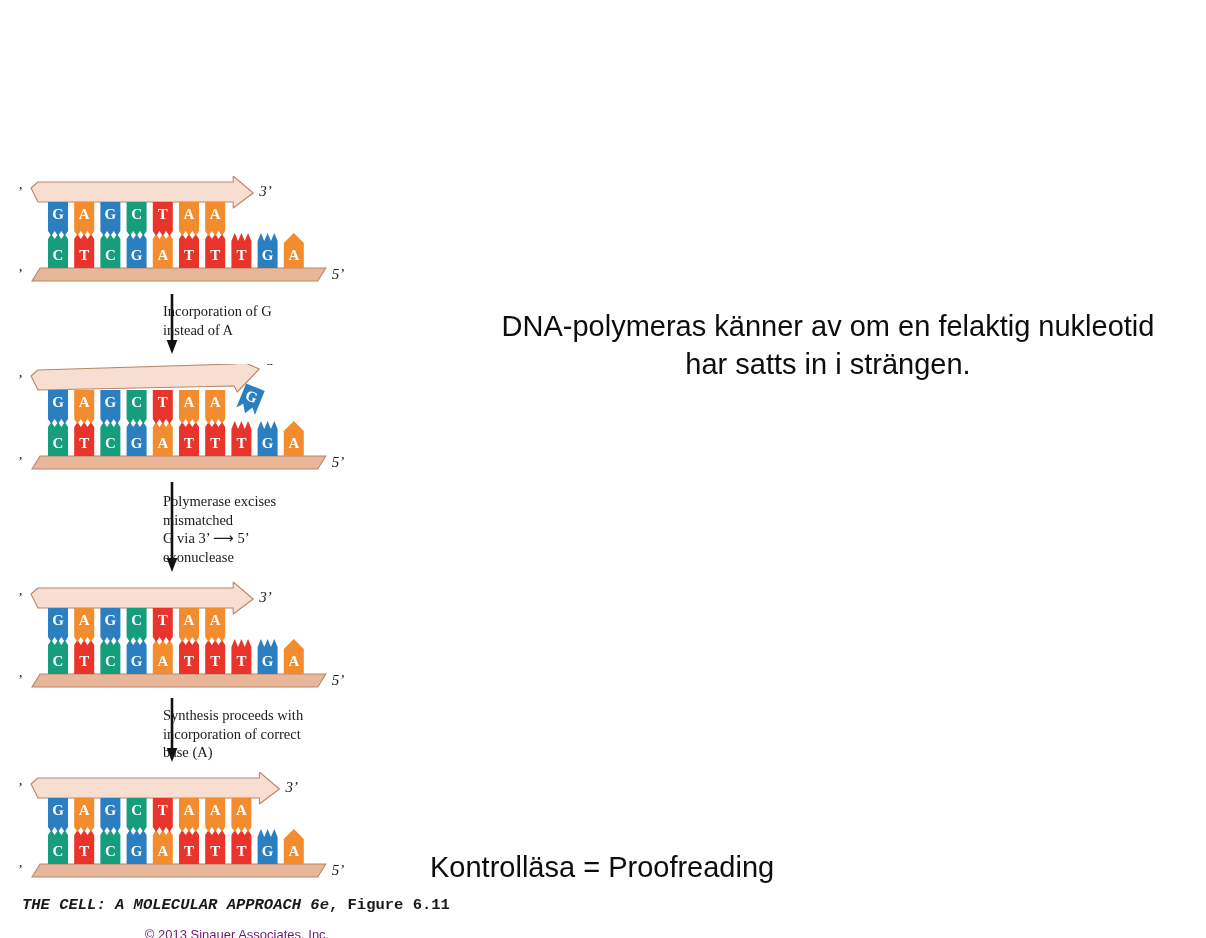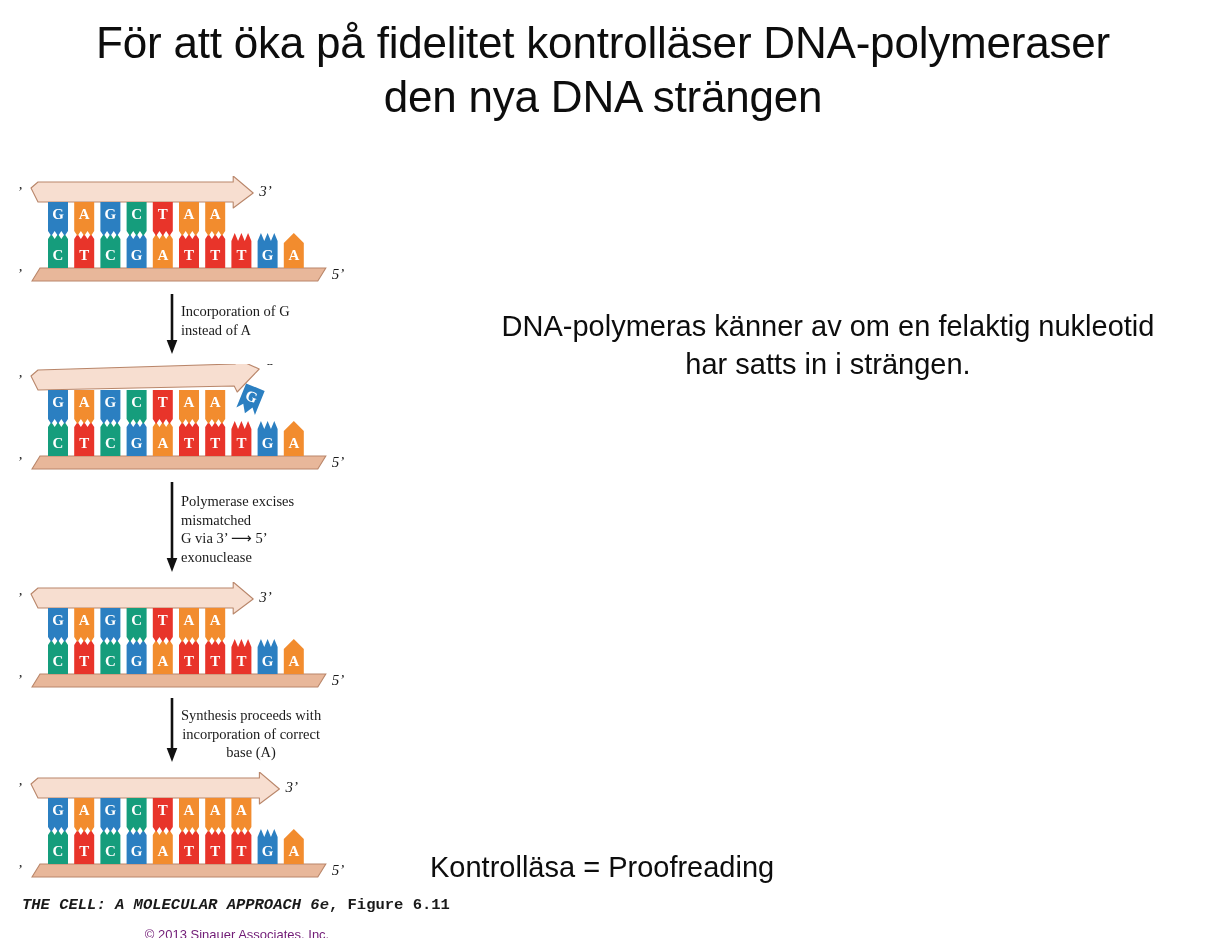--- a/index.html
+++ b/index.html
@@ -39,43 +39,42 @@
 
   
   .figure{position:absolute;left:18px;top:176px;width:340px;height:712px;}
   .panel{position:absolute;left:0;width:340px;height:118px;}
   .panel-0{top:0px;}
   .panel-1{top:188px;}
   .panel-2{top:406px;}
   .panel-3{top:596px;}
 
   .steplabel{
-    position:absolute;left:163px;
+    position:absolute;left:145px;
     font-family:"Liberation Serif", serif;
     font-size:14.5px;line-height:1.28;color:#1a1a1a;
     white-space:pre-line;
   }
   .step-0{top:126px;}
   .step-1{top:316px;}
-  .step-2{top:530px;text-align:center;}
+  .step-2{top:530px;}
 
   .arrowcol{position:absolute;left:148px;width:14px;}
   .arr-0{top:118px;height:62px;}
   .arr-1{top:306px;height:92px;}
   .arr-2{top:522px;height:66px;}
 
   svg{display:block;}
   .lbl{font-family:"Liberation Serif", serif;font-size:15px;fill:#1a1a1a;font-style:italic;}
 </style>
 </head>
 <body>
 
 <div class="slide">
 
-  <div class="title">För att öka på fidelitet kontrolläser DNA-polymeraser den nya DNA strängen</div>
 
   <div class="rtext">
     <div class="para1">DNA-polymeras känner av om en felaktig nukleotid har satts in i strängen.</div>
   </div>
 
   <div class="proof">Kontrolläsa = Proofreading</div>
 
   <div class="credit">
     <div class="l1"><span>THE CELL: A MOLECULAR APPROACH 6e</span><span class="fig">, Figure 6.11</span></div>
     <div class="l2">© 2013 Sinauer Associates, Inc.</div>

